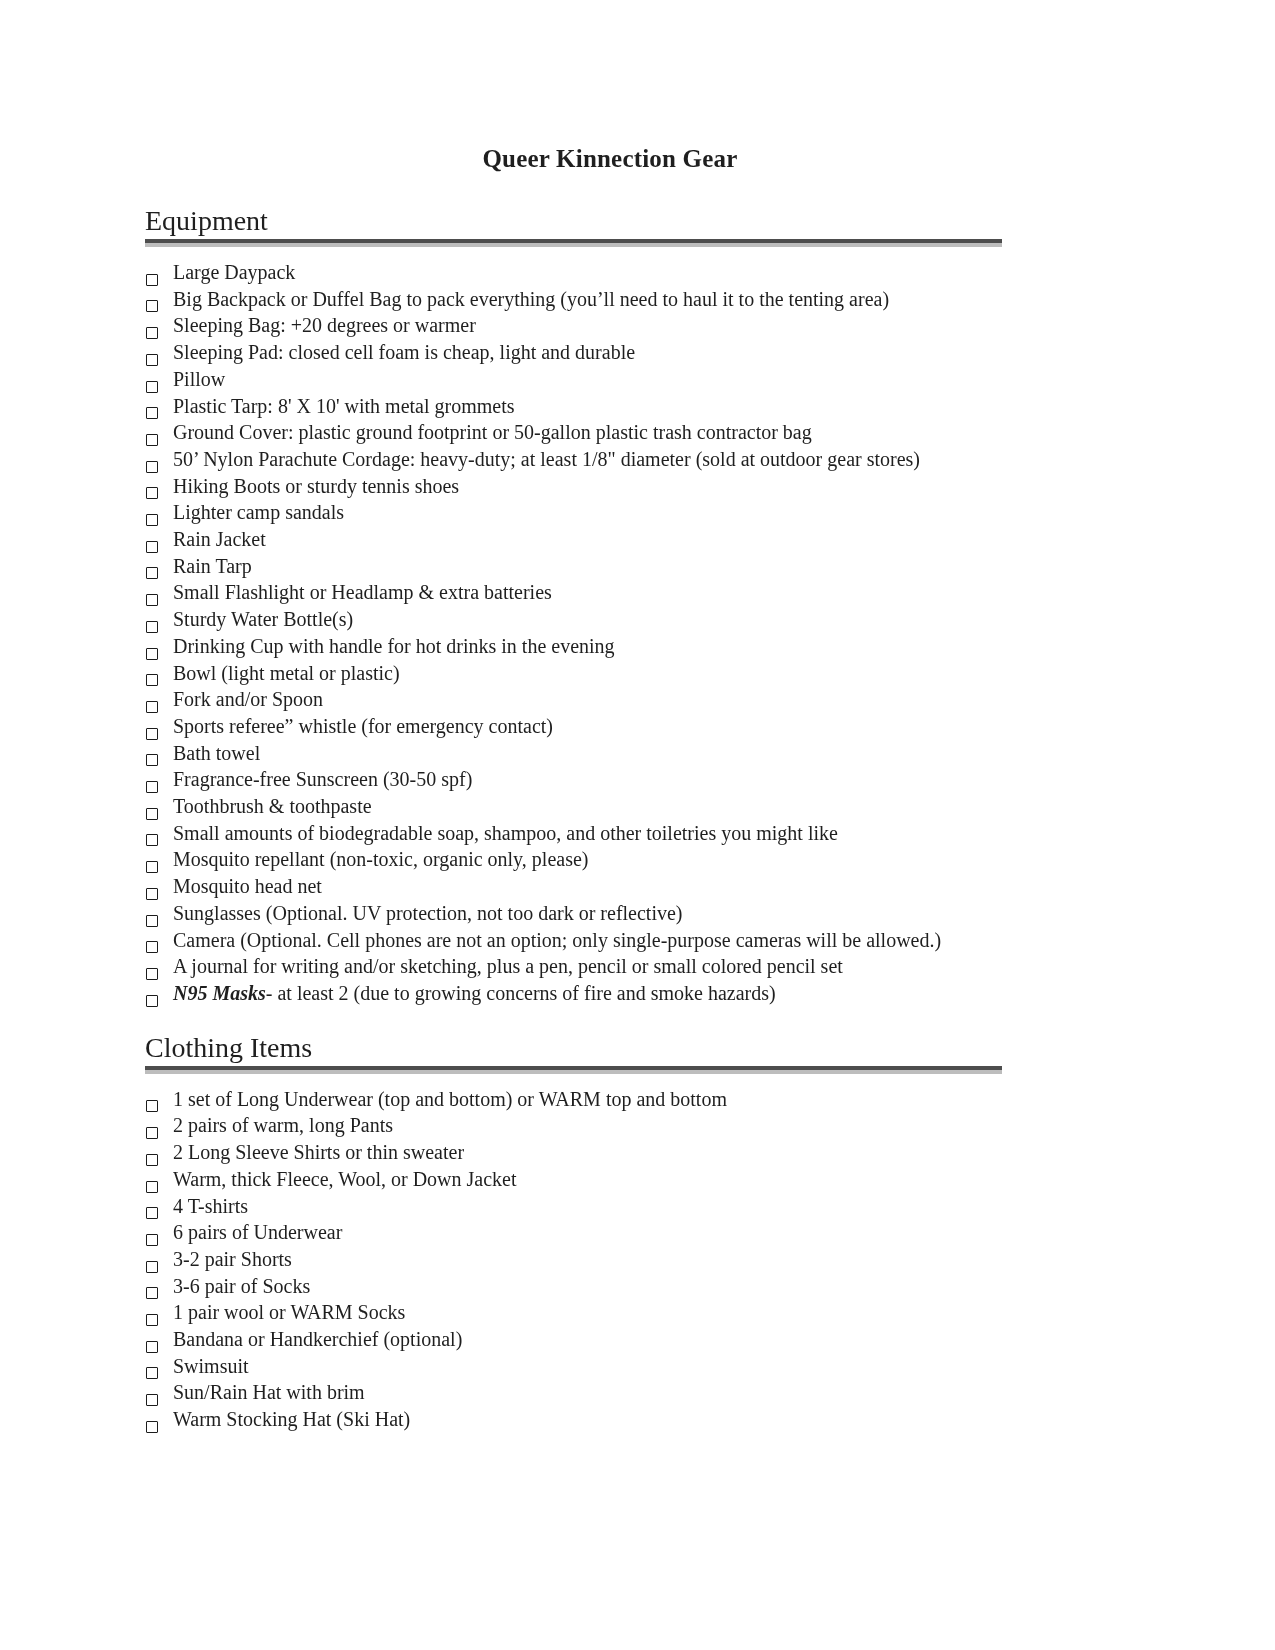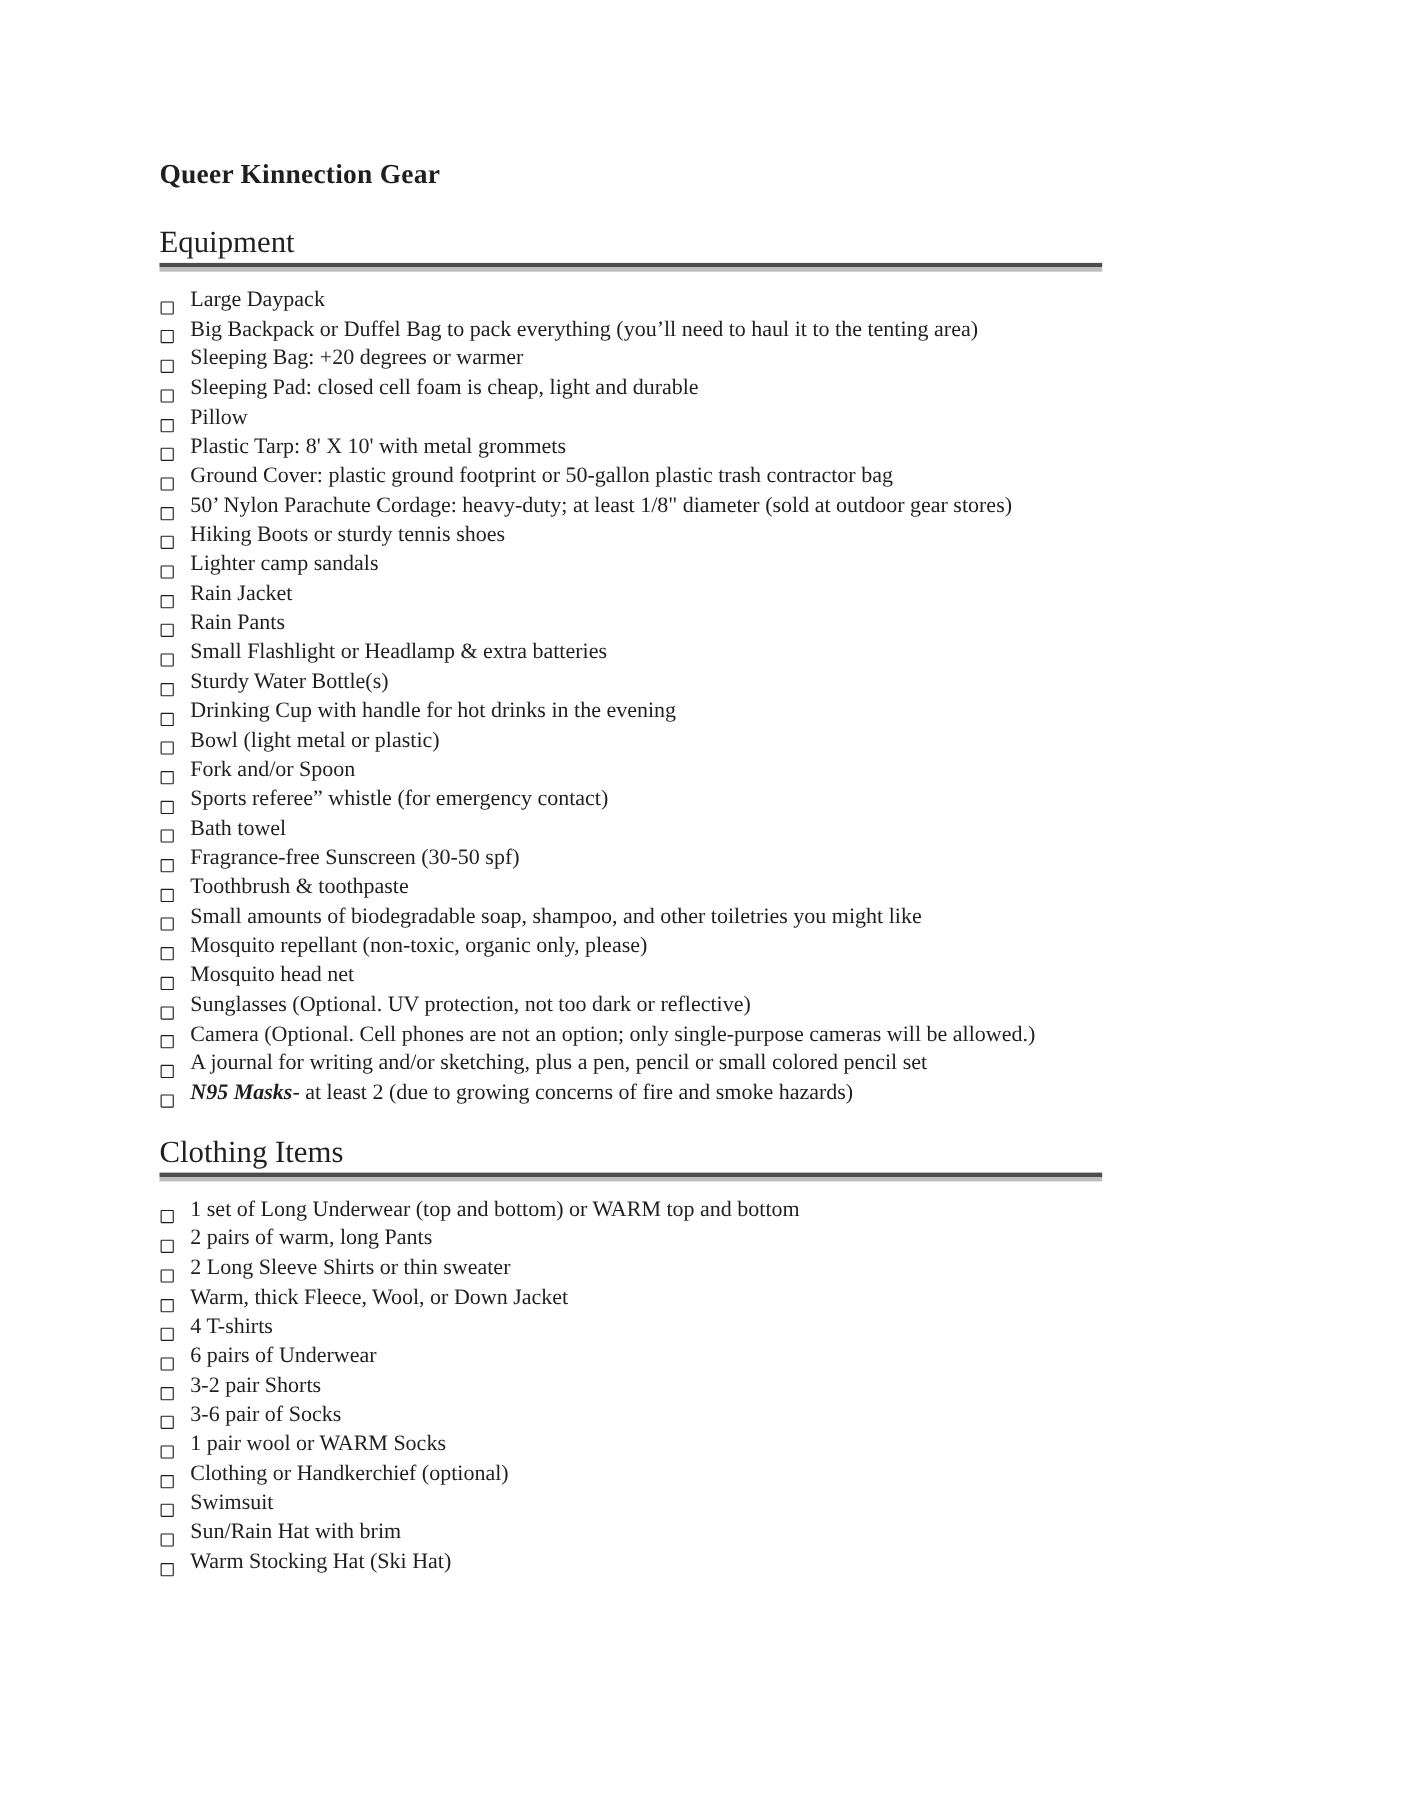--- a/index.html
+++ b/index.html
@@ -21,20 +21,21 @@
     height: 1650px;
     padding: 144px 130px 0 145px;
   }
   .content {
     width: 930px;
   }
   .doc-title {
     font-size: 25px;
     line-height: 30px;
     font-weight: 700;
+    text-align: center;
     margin: 0 0 34px 0;
     letter-spacing: 0.2px;
   }
   .section-heading {
     font-size: 28px;
     line-height: 26px;
     font-weight: 400;
     margin: 0 0 5px 0;
   }
   #sections > section:not(:first-child) {
@@ -132,21 +133,21 @@
     <span class="item-text"><span class="item-bold"></span><span class="item-rest">Lighter camp sandals</span></span>
   </li>
 
   <li class="check-item">
     <span class="checkbox"></span>
     <span class="item-text"><span class="item-bold"></span><span class="item-rest">Rain Jacket</span></span>
   </li>
 
   <li class="check-item">
     <span class="checkbox"></span>
-    <span class="item-text"><span class="item-bold"></span><span class="item-rest">Rain Pants</span></span>
+    <span class="item-text"><span class="item-bold"></span><span class="item-rest">Rain Tarp</span></span>
   </li>
 
   <li class="check-item">
     <span class="checkbox"></span>
     <span class="item-text"><span class="item-bold"></span><span class="item-rest">Small Flashlight or Headlamp &amp; extra batteries</span></span>
   </li>
 
   <li class="check-item">
     <span class="checkbox"></span>
     <span class="item-text"><span class="item-bold"></span><span class="item-rest">Sturdy Water Bottle(s)</span></span>
@@ -268,21 +269,21 @@
     <span class="item-text"><span class="item-bold"></span><span class="item-rest">3-6 pair of Socks</span></span>
   </li>
 
   <li class="check-item">
     <span class="checkbox"></span>
     <span class="item-text"><span class="item-bold"></span><span class="item-rest">1 pair wool or WARM Socks</span></span>
   </li>
 
   <li class="check-item">
     <span class="checkbox"></span>
-    <span class="item-text"><span class="item-bold"></span><span class="item-rest">Clothing or Handkerchief (optional)</span></span>
+    <span class="item-text"><span class="item-bold"></span><span class="item-rest">Bandana or Handkerchief (optional)</span></span>
   </li>
 
   <li class="check-item">
     <span class="checkbox"></span>
     <span class="item-text"><span class="item-bold"></span><span class="item-rest">Swimsuit</span></span>
   </li>
 
   <li class="check-item">
     <span class="checkbox"></span>
     <span class="item-text"><span class="item-bold"></span><span class="item-rest">Sun/Rain Hat with brim</span></span>

